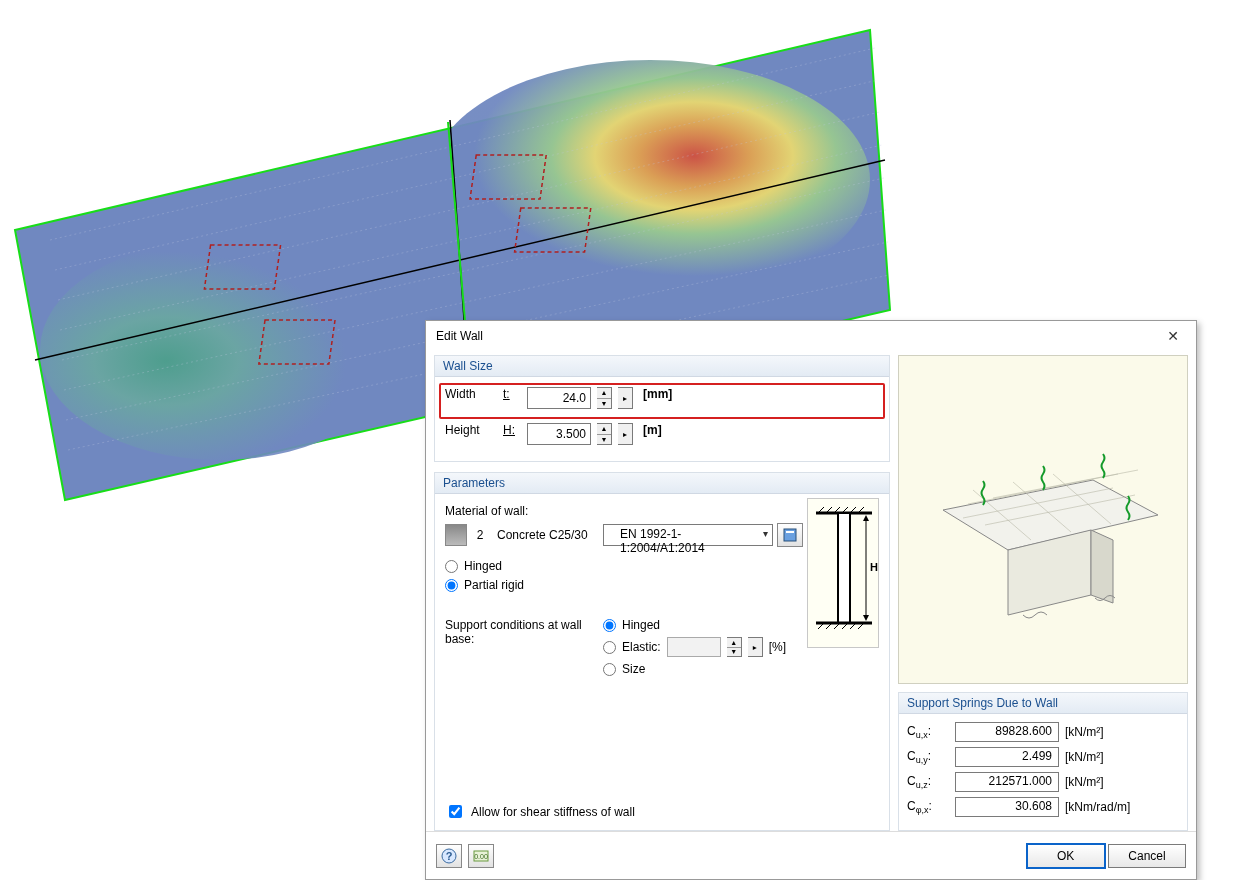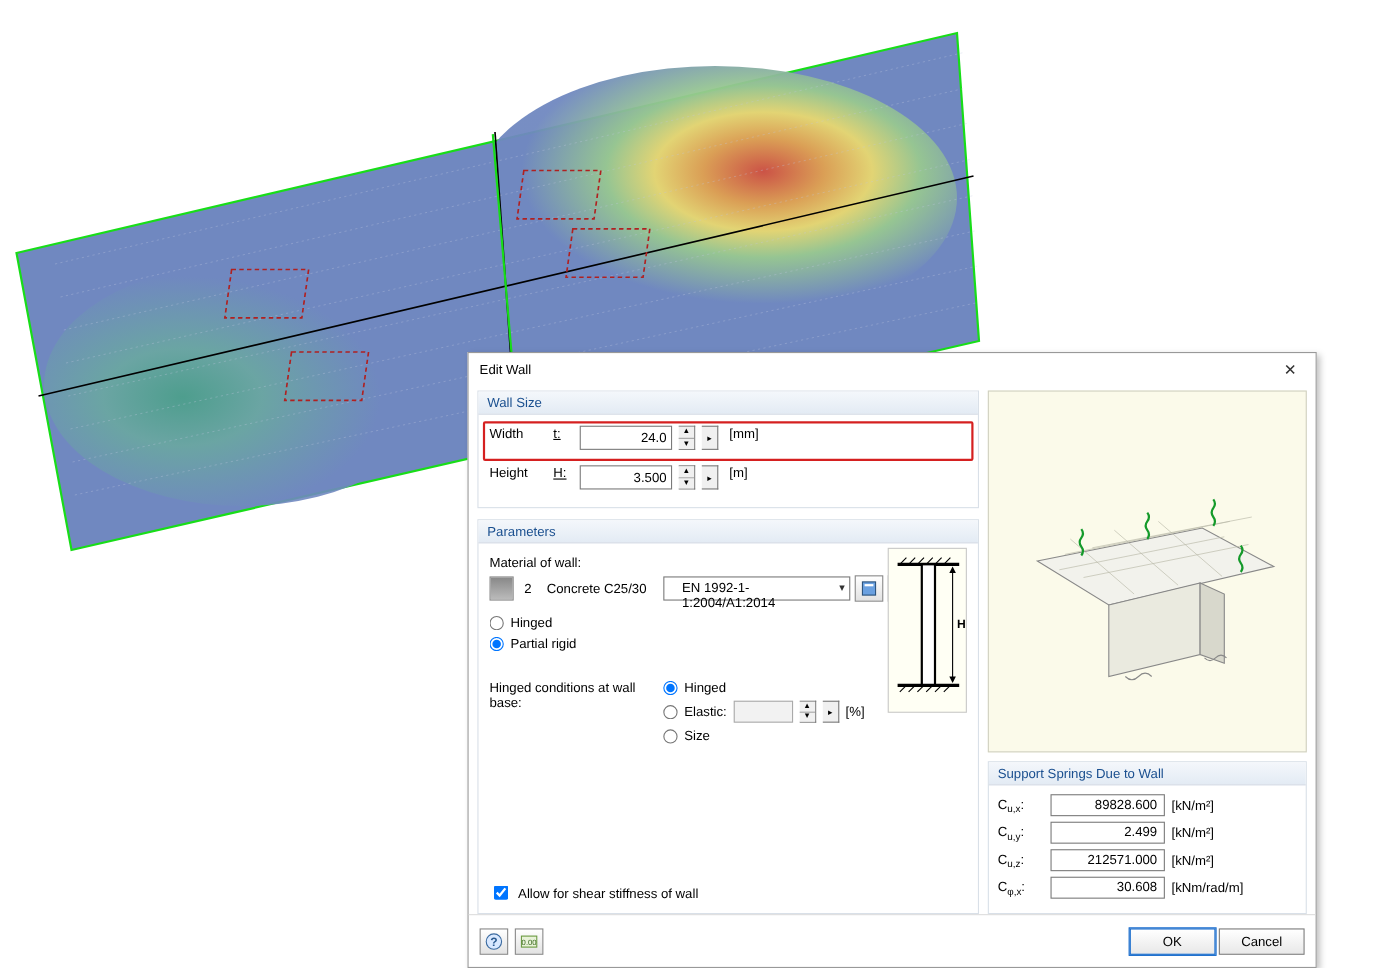--- a/index.html
+++ b/index.html
@@ -76,41 +76,41 @@
   
   .row {
     display: flex;
     align-items: flex-start;
     gap: 6px;
     margin-bottom: 6px;
   }
   .row-label-main { width: 52px; }
   .row-symbol { width: 18px; text-decoration: underline; }
   .num-input {
-    width: 84px;
+    width: 64px;
     height: 22px;
     text-align: right;
     padding: 1px 4px;
     border: 1px solid #7a7a7a;
     font-family: inherit;
     font-size: 12px;
   }
   .spinner {
     display: inline-flex; flex-direction: column;
     border: 1px solid #7a7a7a; border-left: none;
     height: 22px; width: 15px;
   }
   .spinner div { flex:1; font-size:7px; display:flex; align-items:center; justify-content:center; background:#f0f0f0; cursor:pointer; }
   .spinner div:first-child { border-bottom:1px solid #999; }
   .step-btn {
     width: 15px; height: 22px; border:1px solid #7a7a7a; border-left:none;
     display:flex; align-items:center; justify-content:center; font-size:8px;
     background:#f0f0f0; cursor:pointer;
   }
-  .unit { margin-left: 4px; }
+  .unit { margin-left: 4px; font-weight: bold; }
 
   .hl-red {
     border: 2px solid #d52020;
     border-radius: 2px;
     padding: 2px 4px;
     margin: -4px -6px 4px -6px;
   }
 
   
   .mat-row { display:flex; align-items:center; gap:4px; }
@@ -325,21 +325,21 @@
                   <span>Hinged</span>
               </label>
               <label class="radio-line">
                 <input type="radio" name="head" checked="" style="">
                   <span>Partial rigid</span>
               </label>
             </div>
           </div>
 
           <div class="support-row" style="margin-top:26px;">
-            <div class="support-label">Hinged conditions at wall base:</div>
+            <div class="support-label">Support conditions at wall base:</div>
             <div class="radio-stack">
               <label class="radio-line">
                 <input type="radio" name="base" checked="" style="">
                   <span>Hinged</span>
               </label>
               <label class="radio-line">
                 <input type="radio" name="base" style="">
                   <span>Elastic:</span>
                 <span class="elastic-field"></span>
                 <div class="spinner" style="height:20px;">

